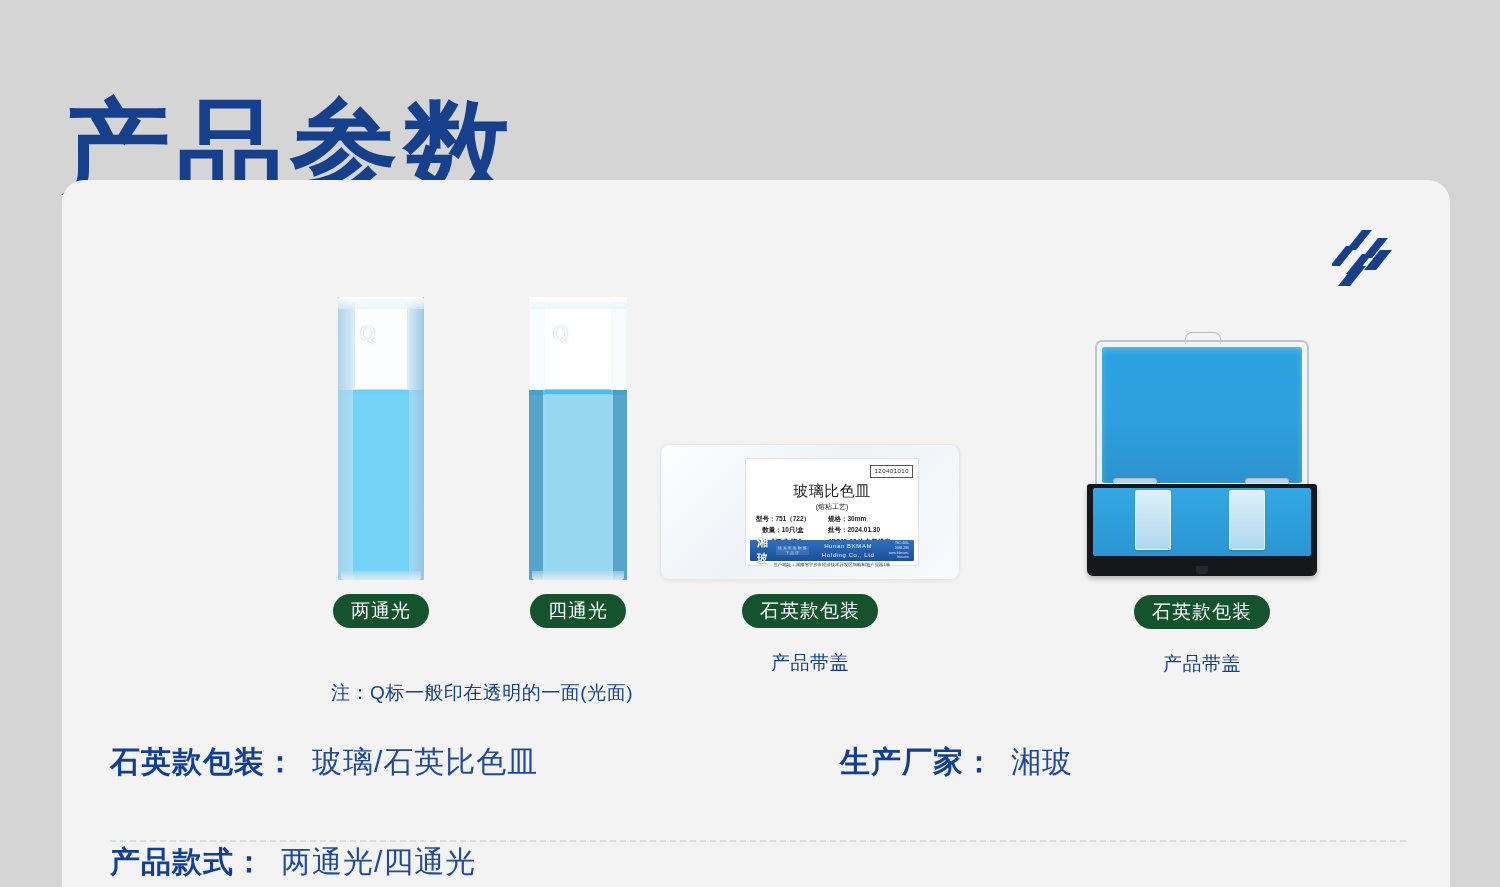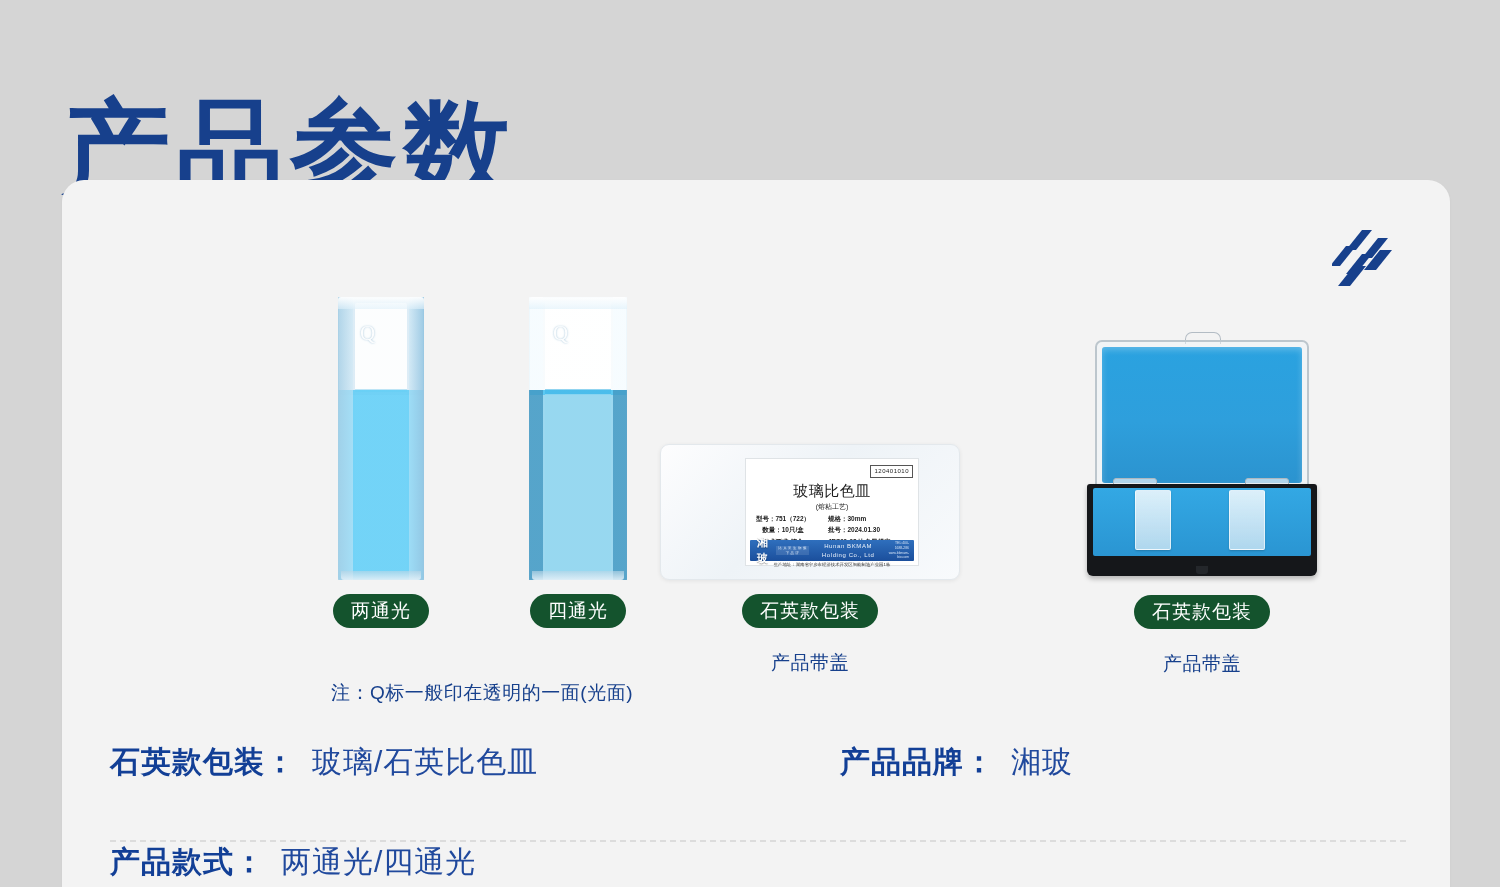--- a/index.html
+++ b/index.html
@@ -546,21 +546,21 @@
   </div>
 
   <div class="specs">
 
     <div class="spec-row">
       <div class="spec-cell c1">
         <span class="spec-key">石英款包装：</span>
         <span class="spec-val">玻璃/石英比色皿</span>
       </div>
       <div class="spec-cell">
-        <span class="spec-key">产品品牌：</span>
+        <span class="spec-key">生产厂家：</span>
         <span class="spec-val">湘玻</span>
       </div>
     </div>
 
     <div class="spec-row divided">
       <div class="spec-cell c1">
         <span class="spec-key">产品款式：</span>
         <span class="spec-val">两通光/四通光</span>
       </div>
     </div>

